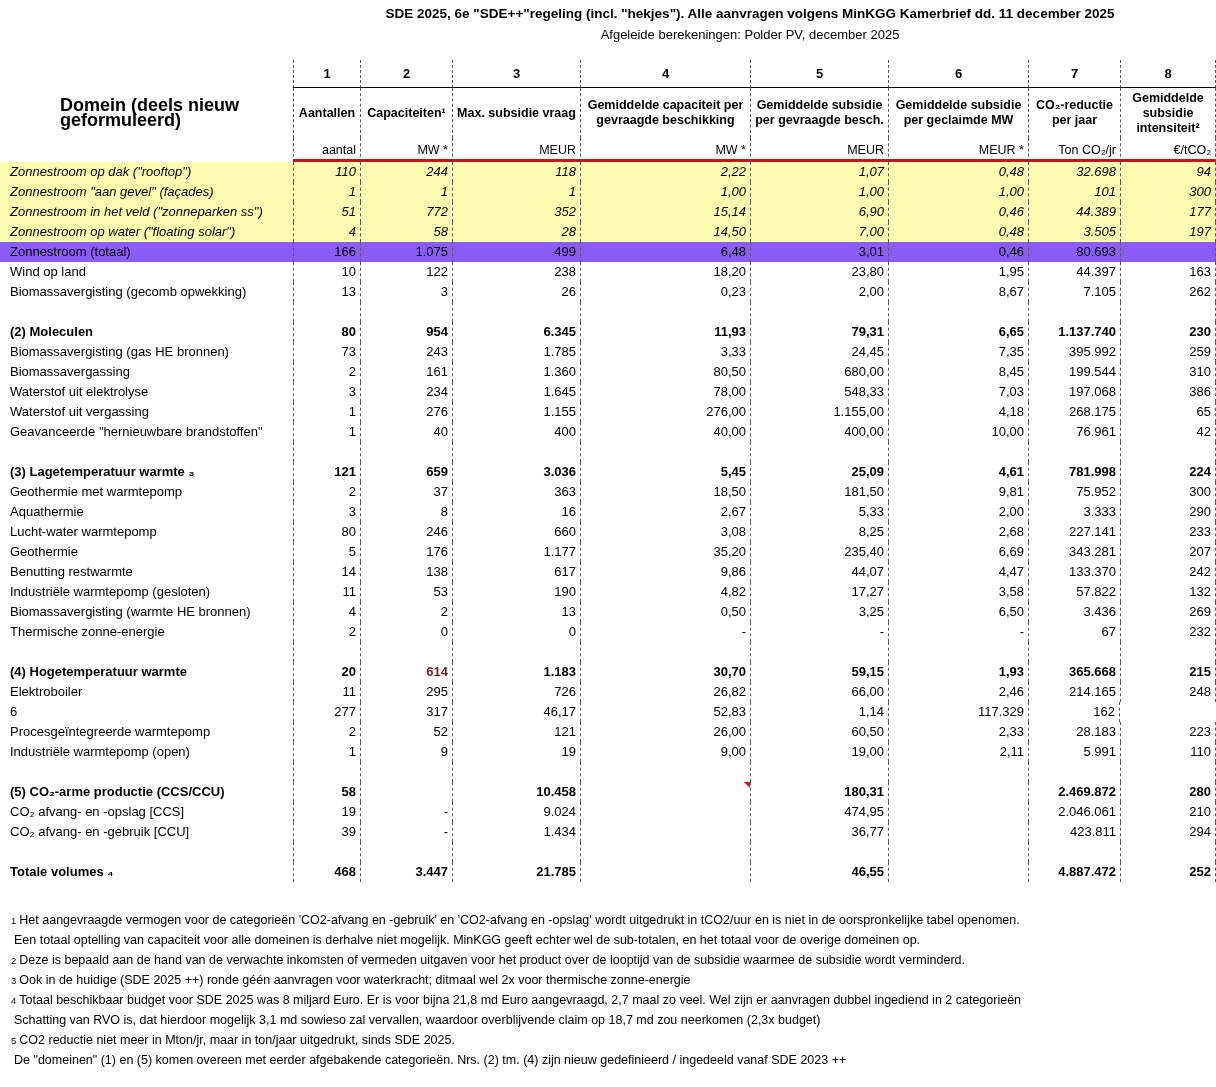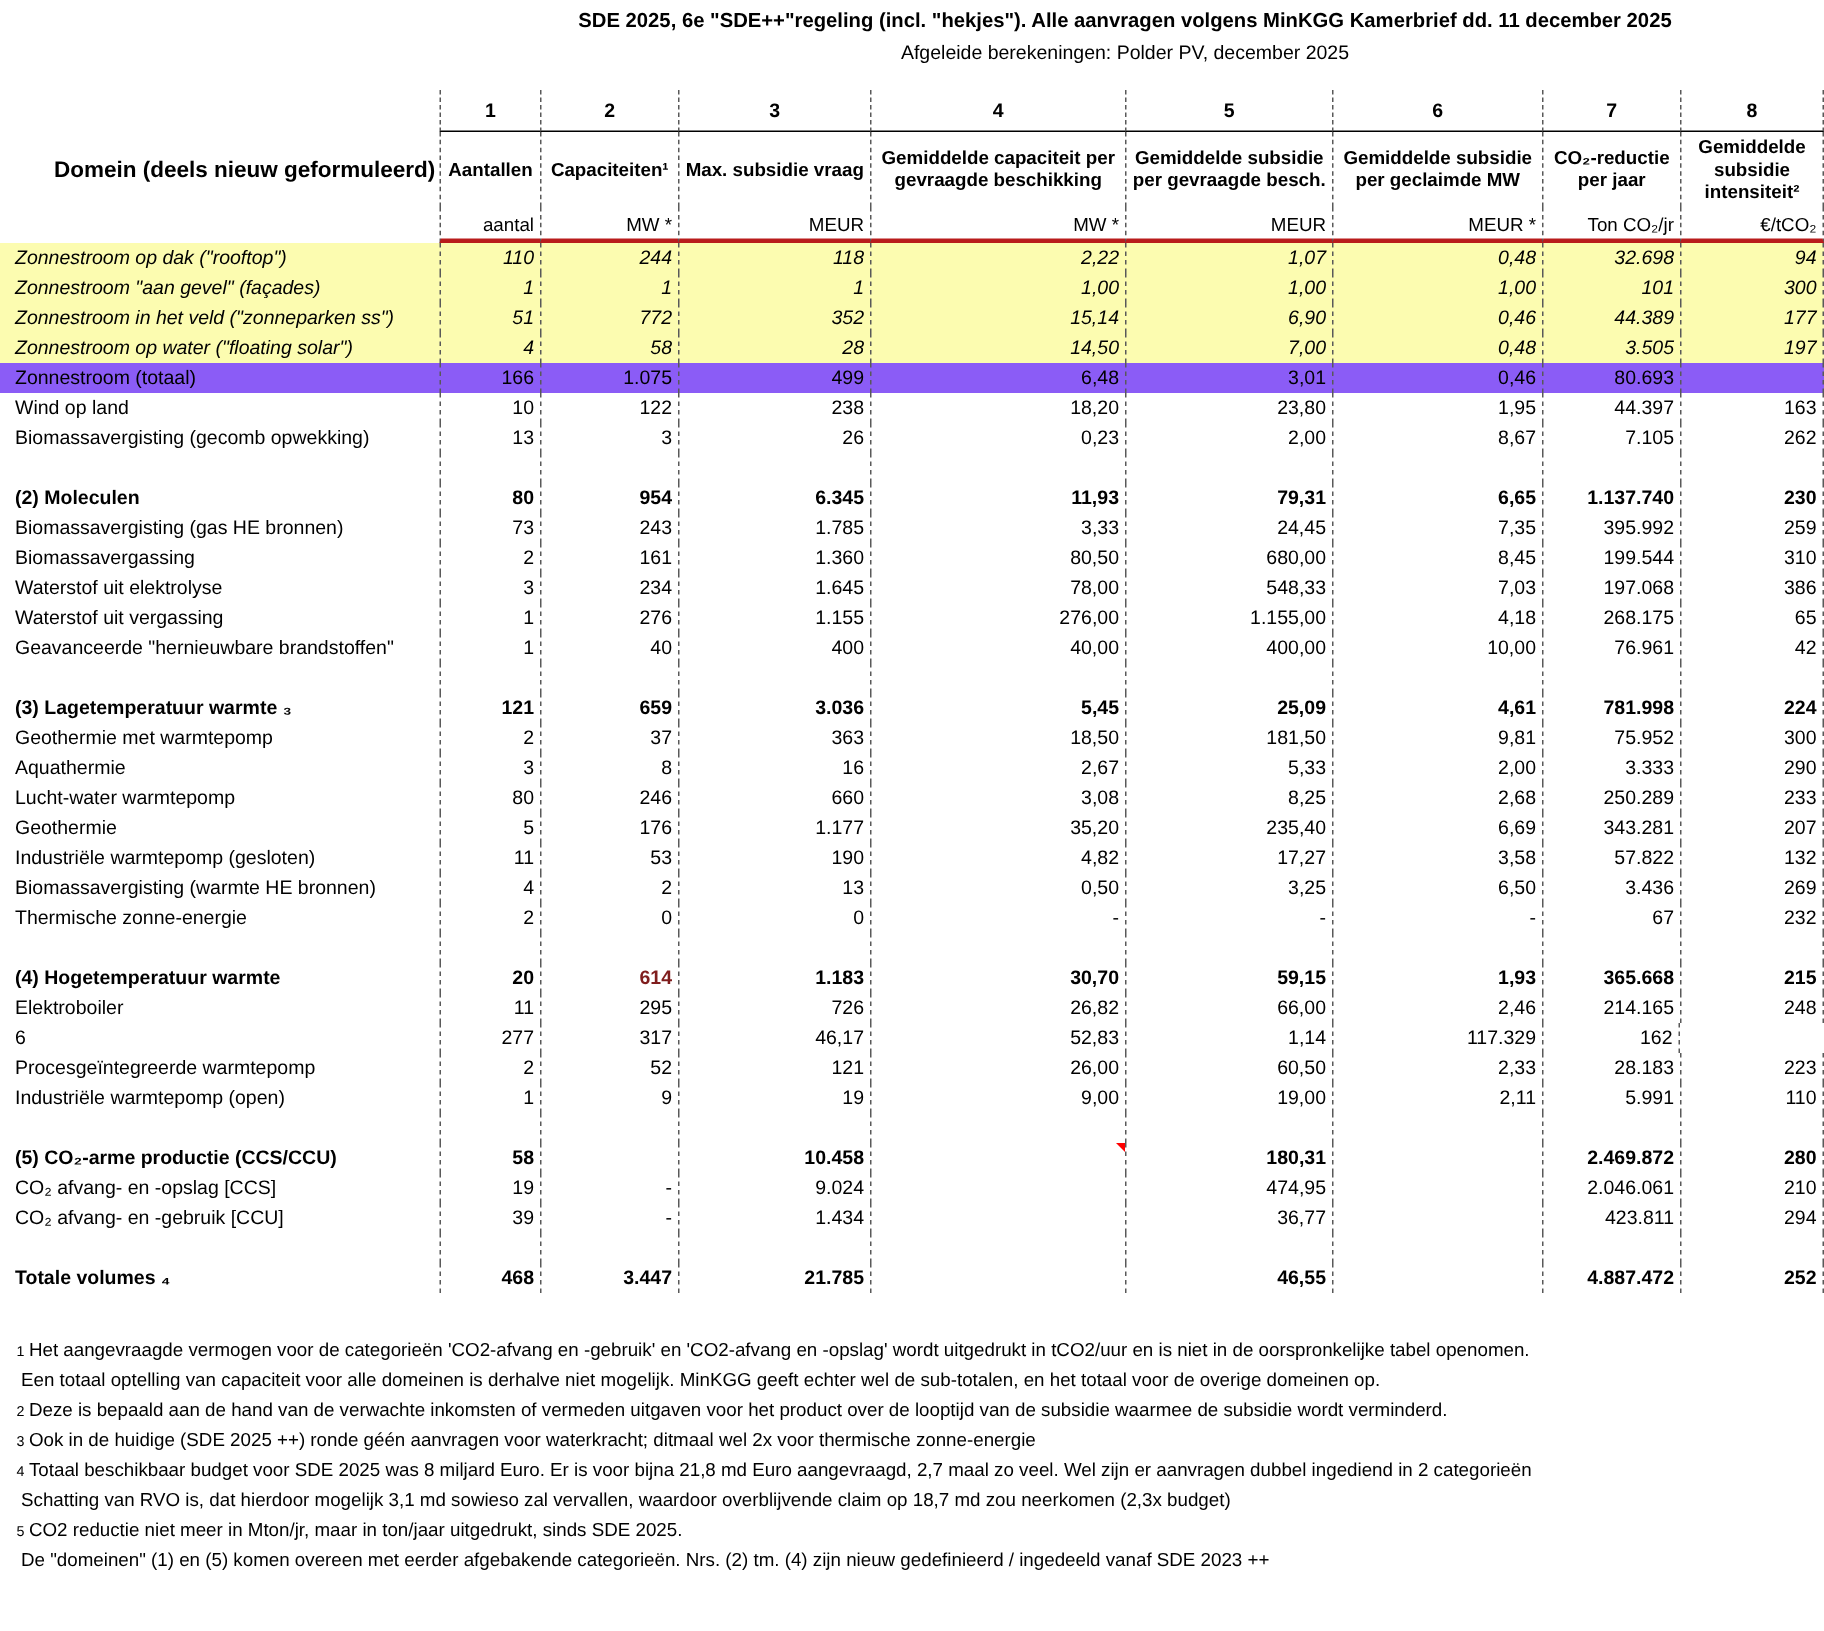--- a/index.html
+++ b/index.html
@@ -17,21 +17,21 @@
 
   .table{margin-top:17px;}
   .hrow,.row{display:grid;grid-template-columns:var(--cols);}
   .hcell,.cell{box-sizing:border-box;position:relative;border-left:1px dashed var(--grid-dash);}
   .hcell:first-child,.cell:first-child{border-left:none;}
   .hcell:last-child,.cell:last-child{border-right:1px dashed var(--grid-dash);}
 
   .nums .hcell{height:28px;line-height:28px;text-align:center;font-weight:bold;font-size:13px;border-bottom:1px solid #000;}
   .nums .hcell:first-child{border-bottom:none;}
   .labels .hcell{height:50px;display:flex;align-items:center;justify-content:center;text-align:center;font-weight:bold;font-size:12.5px;line-height:15px;padding:0 2px;}
-  .labels .hcell:first-child{justify-content:flex-start;text-align:left;padding-left:36px;font-size:15px;}
+  .labels .hcell:first-child{justify-content:flex-start;text-align:left;padding-left:36px;font-size:18px;margin-left:24px;}
   .units .hcell{height:24px;line-height:24px;text-align:right;padding-right:4px;font-size:12.5px;border-bottom:3px solid #b91c1c;}
   .units .hcell:first-child{border-bottom:none;}
 
   .row{height:20px;}
   .cell{height:20px;line-height:20px;font-size:13px;text-align:right;padding-right:4px;white-space:nowrap;}
   .cell:first-child{text-align:left;padding-left:10px;padding-right:0;}
   .section .cell,.total .cell{font-weight:bold;}
   .solar{background:#FCFCB0;}
   .solar .cell{font-style:italic;}
   .solar-total{background:#8b5cf6;}
@@ -285,33 +285,44 @@
           <div class="cell">290</div>
         </div>
         <div class="row normal">
           <div class="cell">Lucht-water warmtepomp</div>
           <div class="cell">80</div>
           <div class="cell">246</div>
           <div class="cell">660</div>
           <div class="cell">3,08</div>
           <div class="cell">8,25</div>
           <div class="cell">2,68</div>
-          <div class="cell">250.289</div>
+          <div class="cell">227.141</div>
           <div class="cell">233</div>
         </div>
         <div class="row normal">
           <div class="cell">Geothermie</div>
           <div class="cell">5</div>
           <div class="cell">176</div>
           <div class="cell">1.177</div>
           <div class="cell">35,20</div>
           <div class="cell">235,40</div>
           <div class="cell">6,69</div>
           <div class="cell">343.281</div>
           <div class="cell">207</div>
+        </div>
+        <div class="row normal">
+          <div class="cell">Benutting restwarmte</div>
+          <div class="cell">14</div>
+          <div class="cell">138</div>
+          <div class="cell">617</div>
+          <div class="cell">9,86</div>
+          <div class="cell">44,07</div>
+          <div class="cell">4,47</div>
+          <div class="cell">133.370</div>
+          <div class="cell">242</div>
         </div>
         <div class="row normal">
           <div class="cell">Industriële warmtepomp (gesloten)</div>
           <div class="cell">11</div>
           <div class="cell">53</div>
           <div class="cell">190</div>
           <div class="cell">4,82</div>
           <div class="cell">17,27</div>
           <div class="cell">3,58</div>
           <div class="cell">57.822</div>

